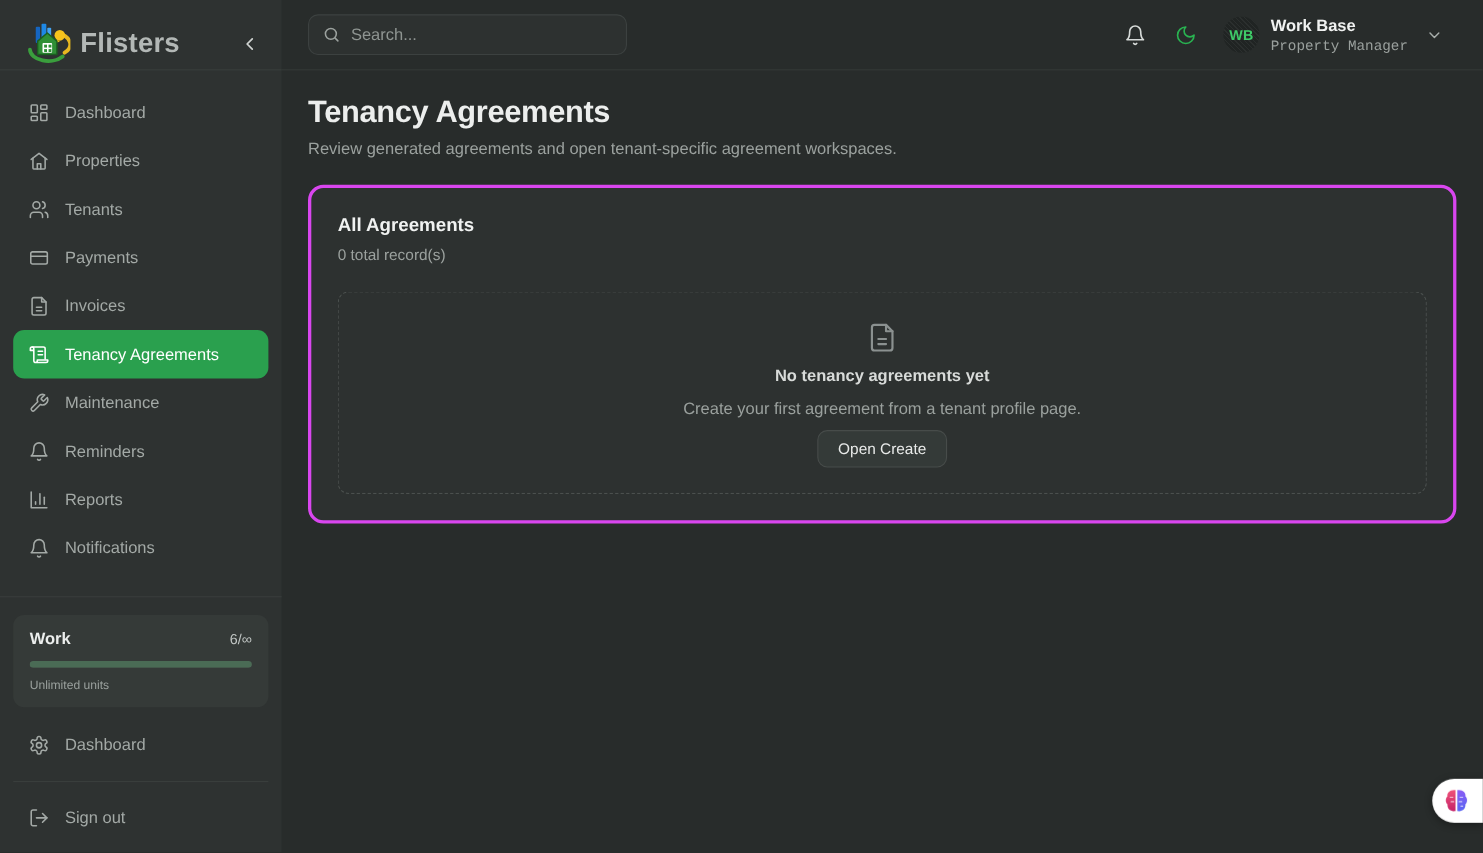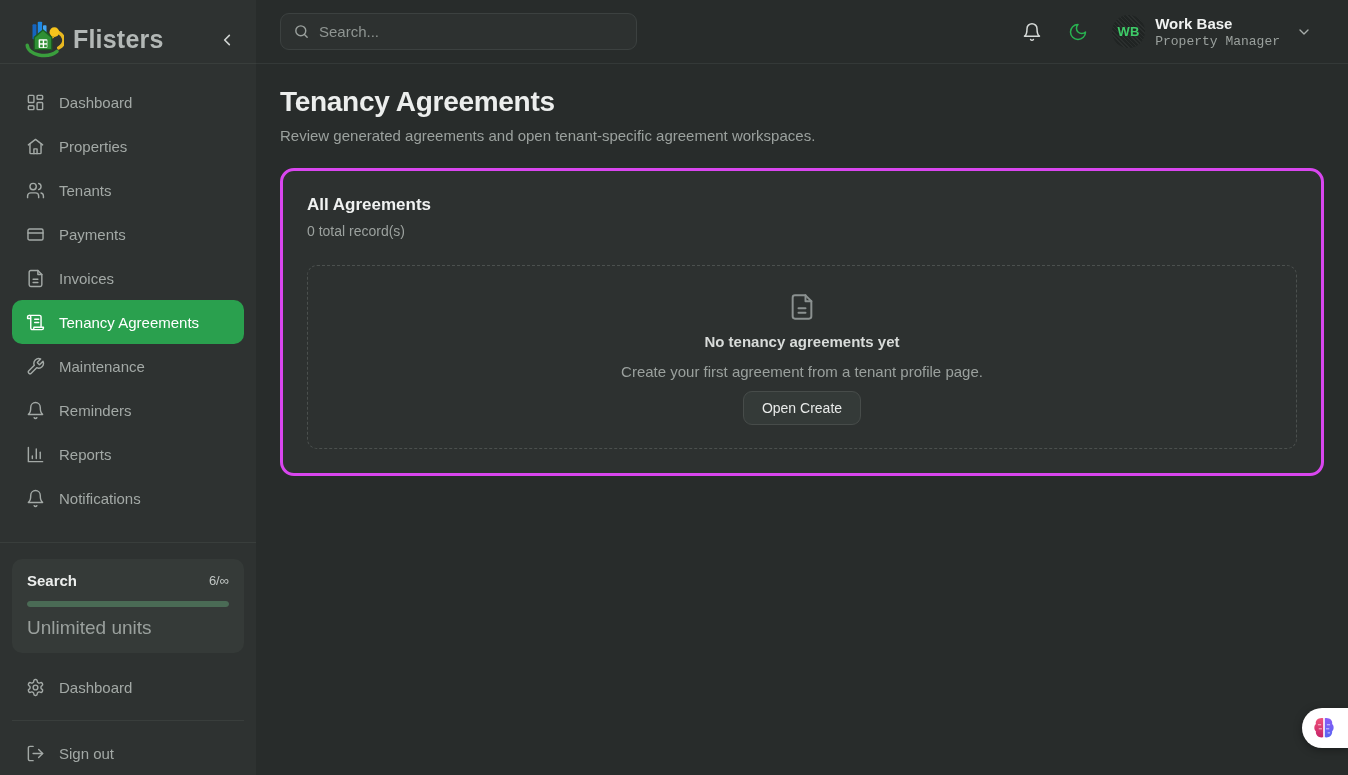--- a/index.html
+++ b/index.html
@@ -25,30 +25,30 @@
   .nav-item.active { background:#2aa04e; color:#fff; font-weight:500; }
   .nav-item.active .ic { color:#fff; }
 
   .units-section { margin-top:22px; border-top:1px solid #393e3c; padding:16px 12px 0; }
   .units-card { background:#353a38; border-radius:10px; padding:13px 15px 14px; }
   .units-row { display:flex; justify-content:space-between; align-items:center; }
   .units-label { color:#eceeed; font-size:15px; font-weight:700; }
   .units-count { color:#c2c7c5; font-size:13px; }
   .units-bar { height:6px; border-radius:3px; background:#3f4442; margin-top:12px; overflow:hidden; }
   .units-fill { height:100%; background:#4a6b55; border-radius:3px; }
-  .units-note { color:#9aa09d; font-size:19px; margin-top:10px; }
+  .units-note { color:#9aa09d; font-size:11px; margin-top:10px; }
 
   .settings-wrap { padding:12px 12px 0; }
   .sidebar-divider { border-top:1px solid #393e3c; margin:11px 12px 0; }
   .signout-wrap { padding:10px 12px 0; }
 
   
   .main { flex:1; display:flex; flex-direction:column; min-width:0; }
   .topbar { height:64px; min-height:64px; display:flex; align-items:center; justify-content:space-between; padding:0 36px 0 24px; border-bottom:1px solid #343938; }
-  .search-box { width:357px; height:37px; background:#2d3130; border:1px solid #3c4140; border-radius:9px; display:flex; align-items:center; gap:9px; padding:0 12px; }
+  .search-box { width:290px; height:37px; background:#2d3130; border:1px solid #3c4140; border-radius:9px; display:flex; align-items:center; gap:9px; padding:0 12px; }
   .search-box .ic { width:17px; height:17px; color:#9ba19e; }
   .search-input { flex:1; background:transparent; border:none; outline:none; color:#cfd3d1; font-size:15px; font-family:"Liberation Sans",sans-serif; }
   .search-input::placeholder { color:#8f9592; }
 
   .topbar-right { display:flex; align-items:center; gap:22px; }
   .icon-btn { background:none; border:none; cursor:pointer; padding:2px; }
   .icon-btn .ic { width:20px; height:20px; }
   .bell-ic { color:#d6dad8; }
   .moon-ic { color:#29b351; }
   .user-menu { display:flex; align-items:center; gap:10px; cursor:pointer; }
@@ -207,21 +207,21 @@
             <path d="M10.3 21a1.94 1.94 0 0 0 3.4 0"></path>
           </svg>
         </span>
       <span>Notifications</span>
     </div>
   </nav>
 
   <div class="units-section">
     <div class="units-card">
       <div class="units-row">
-        <span class="units-label">Search</span>
+        <span class="units-label">Work</span>
         <span class="units-count">6/∞</span>
       </div>
       <div class="units-bar">
         <div class="units-fill" style="width:100%"></div>
       </div>
       <div class="units-note">Unlimited units</div>
     </div>
   </div>
 
   <div class="settings-wrap">

